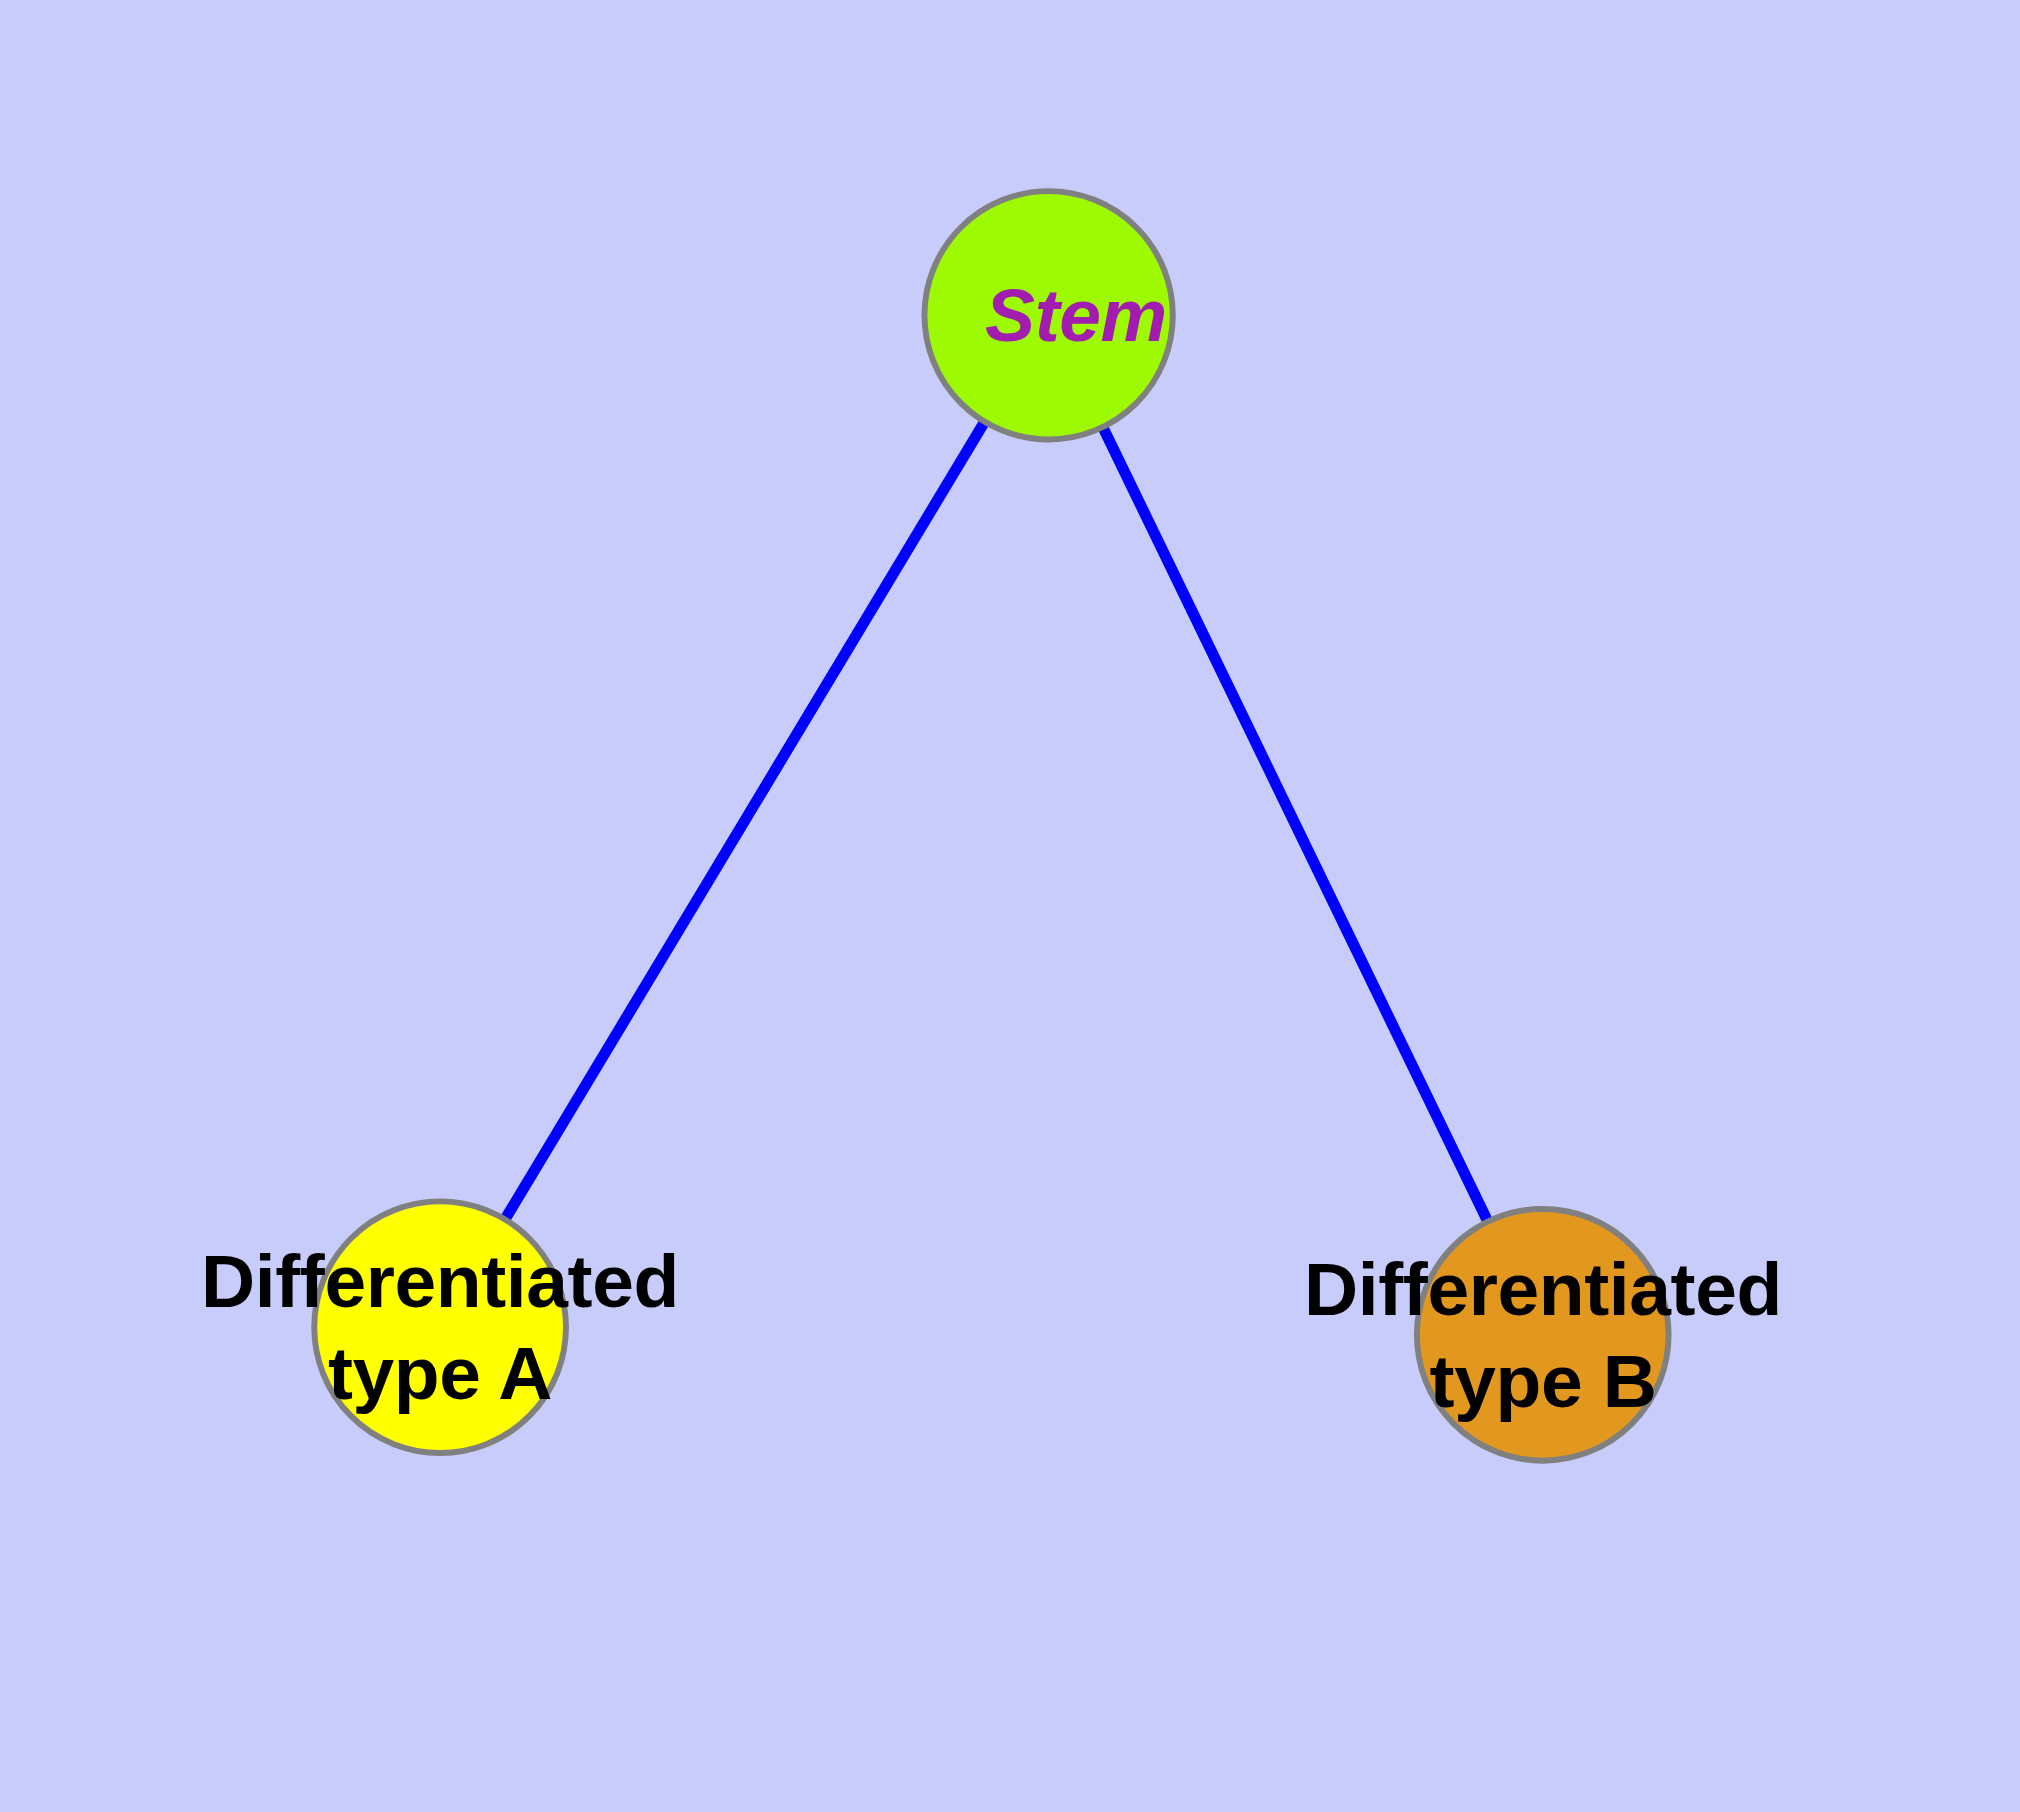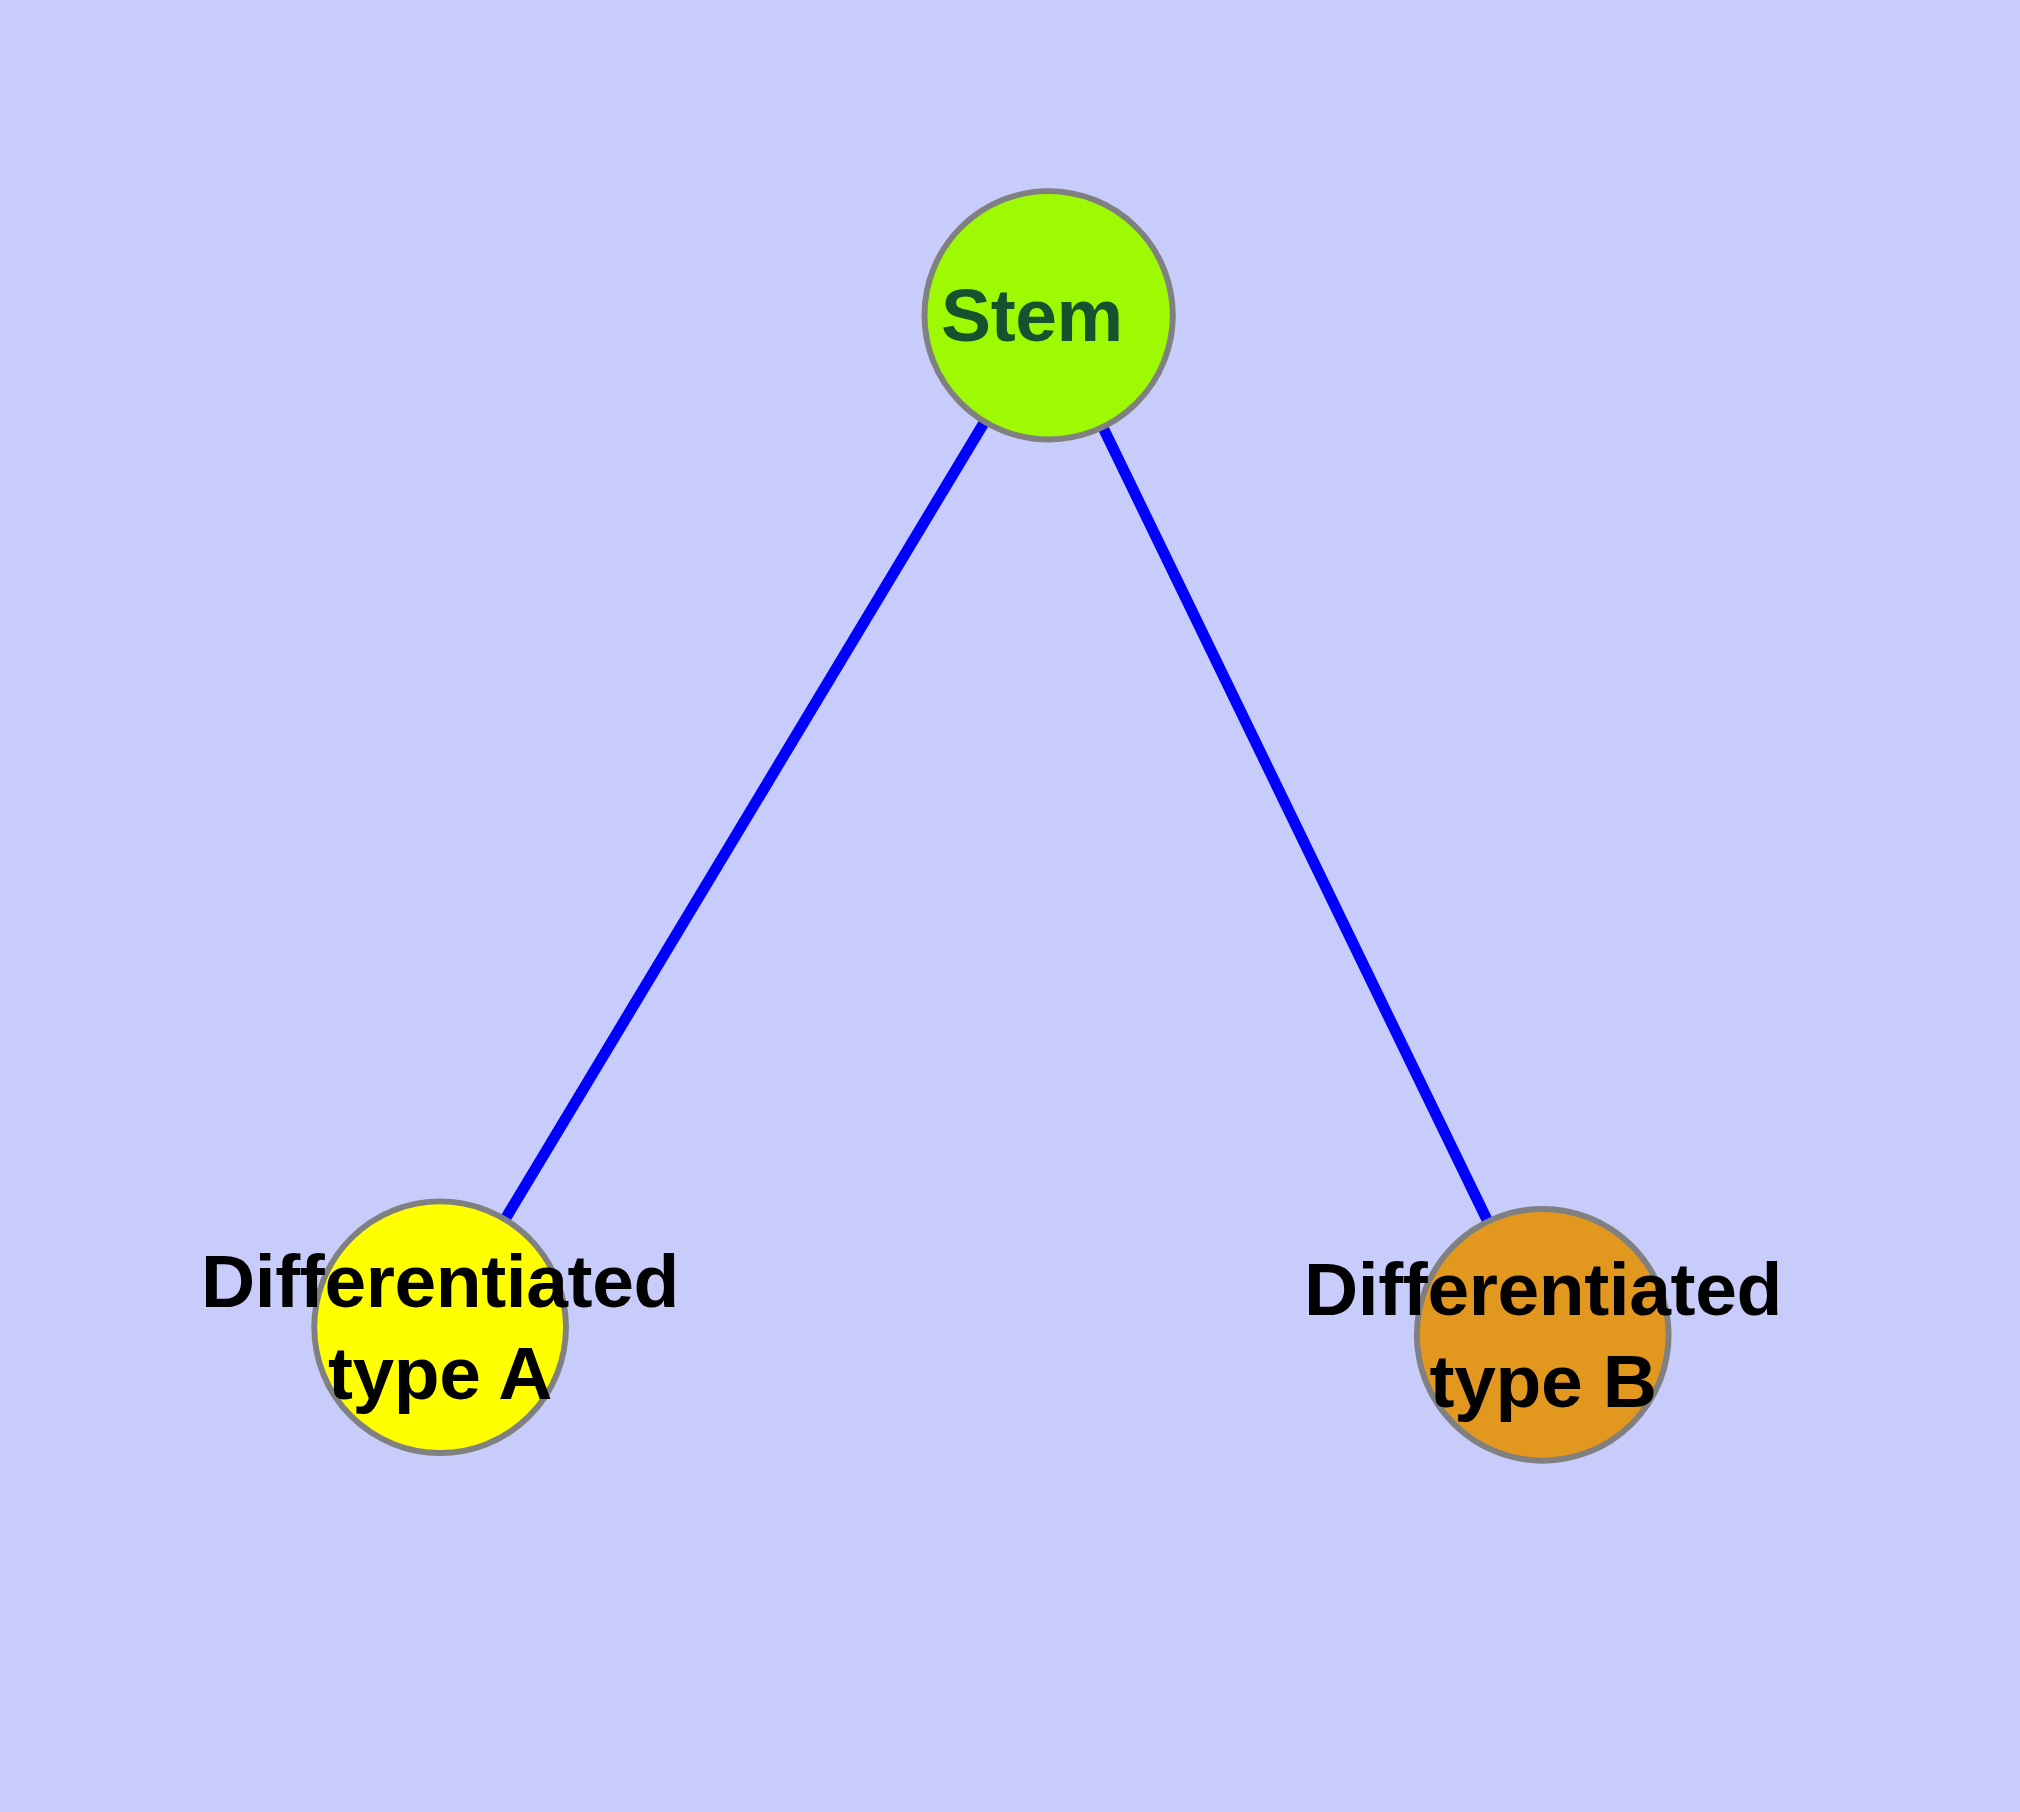--- a/index.html
+++ b/index.html
@@ -54,21 +54,21 @@
         <line x1="1237" y1="372" x2="1820" y2="1575" stroke="#0000ff" stroke-width="13" stroke-linecap="round"></line>
       </g>
     <g id="nodes-group">
         <circle cx="1237" cy="372" r="146.5" fill="#9dfa03" stroke="#808080" stroke-width="7"></circle>
         <circle cx="519" cy="1566" r="148.5" fill="#ffff00" stroke="#808080" stroke-width="7"></circle>
         <circle cx="1820" cy="1575" r="148.5" fill="#e2971f" stroke="#808080" stroke-width="7"></circle>
       </g>
   </svg>
 
   <div id="labels-layer">
-      <div class="node-label" style="left: 1032px; top: 315px; color: #14532d;">Stem</div>
+      <div class="node-label" style="left: 1076px; top: 315px; color: #a21caf; font-style: italic;">Stem</div>
       <div class="node-label" style="left: 440px; top: 1327px; color: rgb(0, 0, 0);">Differentiated
 type A</div>
       <div class="node-label" style="left: 1543px; top: 1335px; color: rgb(0, 0, 0);">Differentiated
 type B</div>
     </div>
 
 </div>
 
 
 </body></html>

